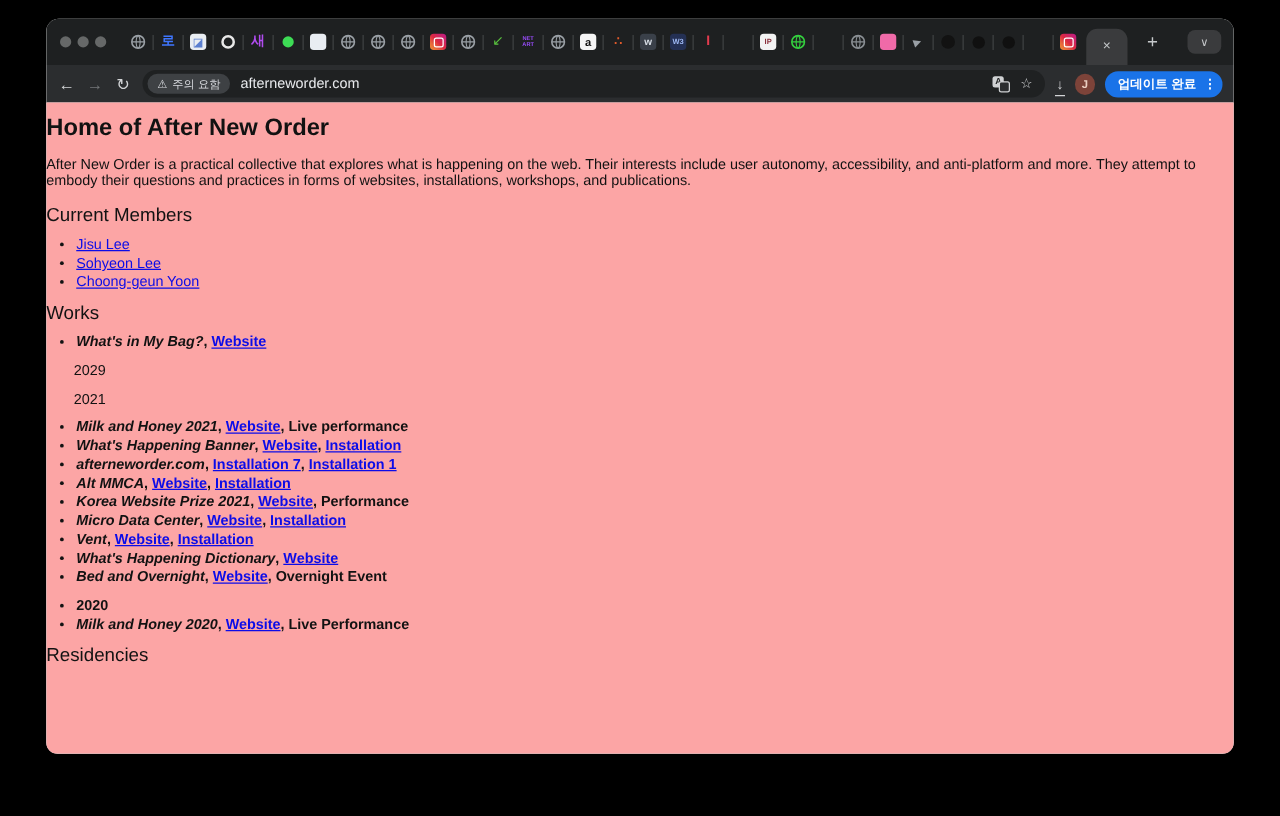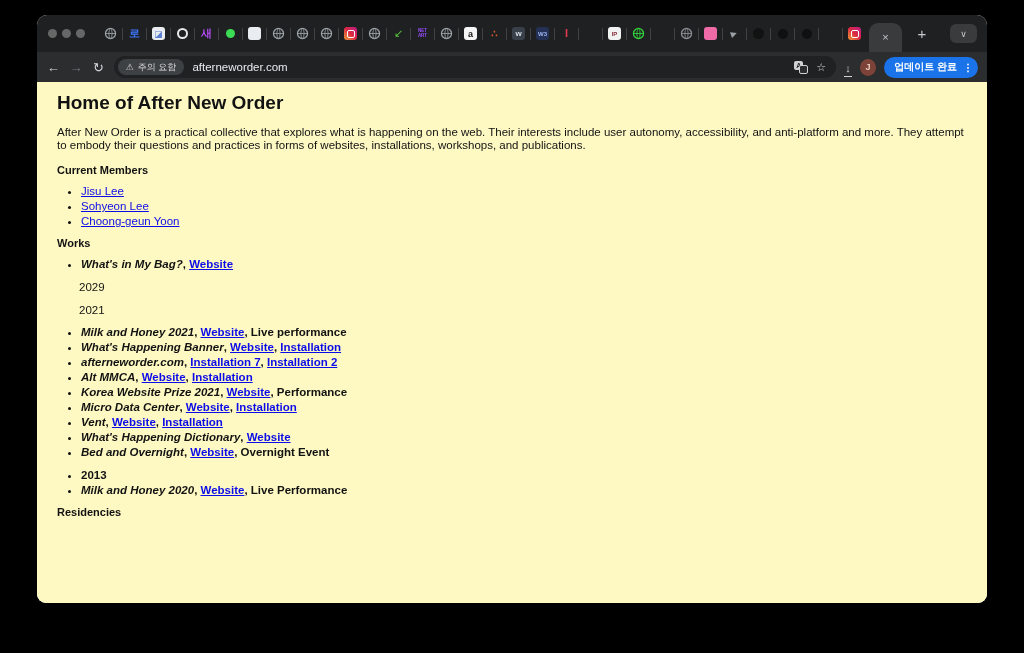--- a/index.html
+++ b/index.html
@@ -35,24 +35,24 @@
   .obicon{color:#cfd1d3;font-size:11px;cursor:pointer;line-height:1;}
   .tricon{position:relative;width:14px;height:13px;cursor:pointer;}
   .tr1{position:absolute;left:0;top:0;width:9px;height:9px;background:#cfd1d3;border-radius:2px;color:#1f2122;font-size:7px;line-height:9px;text-align:center;font-weight:bold;}
   .tr2{position:absolute;right:0;bottom:0;width:7px;height:7px;border:1px solid #cfd1d3;border-radius:2px;background:#2b2d2f;}
   .dlwrap{border-bottom:1.5px solid #d2d4d6;padding:0 1px 0px 1px;cursor:pointer;}
   .dl{color:#d2d4d6;font-size:11px;line-height:1;}
   .avatar{width:17px;height:17px;border-radius:50%;background:#7d4339;color:#eccfc2;font-size:9px;font-weight:bold;display:flex;align-items:center;justify-content:center;cursor:pointer;}
   .update{height:21px;border-radius:11px;background:#1a73e8;color:#fff;font-size:10px;display:flex;align-items:center;gap:6px;padding:0 5px 0 10px;font-weight:bold;cursor:pointer;white-space:nowrap;}
   .kebab{font-size:10px;}
   
-  .page{flex:1;background:#fef9c3;color:#121212;padding:4px 20px;overflow:hidden;}
+  .page{flex:1;background:#fca5a5;color:#121212;padding:4px 0;overflow:hidden;}
   .page h1{font-size:19px;margin:6px 0 12px;font-weight:bold;}
   .intro{font-size:11.5px;line-height:13px;margin:0 0 12px;}
-  .page h2{font-size:11px;margin:8px 0 7px;font-weight:bold;}
+  .page h2{font-size:15px;margin:8px 0 7px;font-weight:normal;}
   .page ul{margin:9px 0;padding-left:22px;font-size:11.5px;line-height:13px;}
   .page li{margin:2px;}
   a.lnk{color:#0c0ce8;text-decoration:underline;cursor:pointer;}
   .year{font-size:11.5px;line-height:13px;margin:10px 0 0 22px;}
   .work-ul{margin:0;font-weight:bold;}
   .work-ul.gap{margin-top:10px;}
 </style>
 </head>
 <body>
 
@@ -285,29 +285,29 @@
     <h2>Works</h2>
     <div class="works">
         <ul class="work-ul">
           <li><i>What's in My Bag?</i>, <a class="lnk">Website</a></li>
         </ul>
         <p class="year">2029</p>
         <p class="year">2021</p>
         <ul class="work-ul">
           <li><i>Milk and Honey 2021</i>, <a class="lnk">Website</a>, <span>Live performance</span></li>
           <li><i>What's Happening Banner</i>, <a class="lnk">Website</a>, <a class="lnk">Installation</a></li>
-          <li><i>afterneworder.com</i>, <a class="lnk">Installation 7</a>, <a class="lnk">Installation 2</a></li>
+          <li><i>afterneworder.com</i>, <a class="lnk">Installation 7</a>, <a class="lnk">Installation 1</a></li>
           <li><i>Alt MMCA</i>, <a class="lnk">Website</a>, <a class="lnk">Installation</a></li>
           <li><i>Korea Website Prize 2021</i>, <a class="lnk">Website</a>, <span>Performance</span></li>
           <li><i>Micro Data Center</i>, <a class="lnk">Website</a>, <a class="lnk">Installation</a></li>
           <li><i>Vent</i>, <a class="lnk">Website</a>, <a class="lnk">Installation</a></li>
           <li><i>What's Happening Dictionary</i>, <a class="lnk">Website</a></li>
           <li><i>Bed and Overnight</i>, <a class="lnk">Website</a>, <span>Overnight Event</span></li>
         </ul>
         <ul class="work-ul gap">
-          <li>2013</li>
+          <li>2020</li>
           <li><i>Milk and Honey 2020</i>, <a class="lnk">Website</a>, <span>Live Performance</span></li>
         </ul>
       </div>
     <h2>Residencies</h2>
   </div>
 
 </div>
 
 </body></html>

